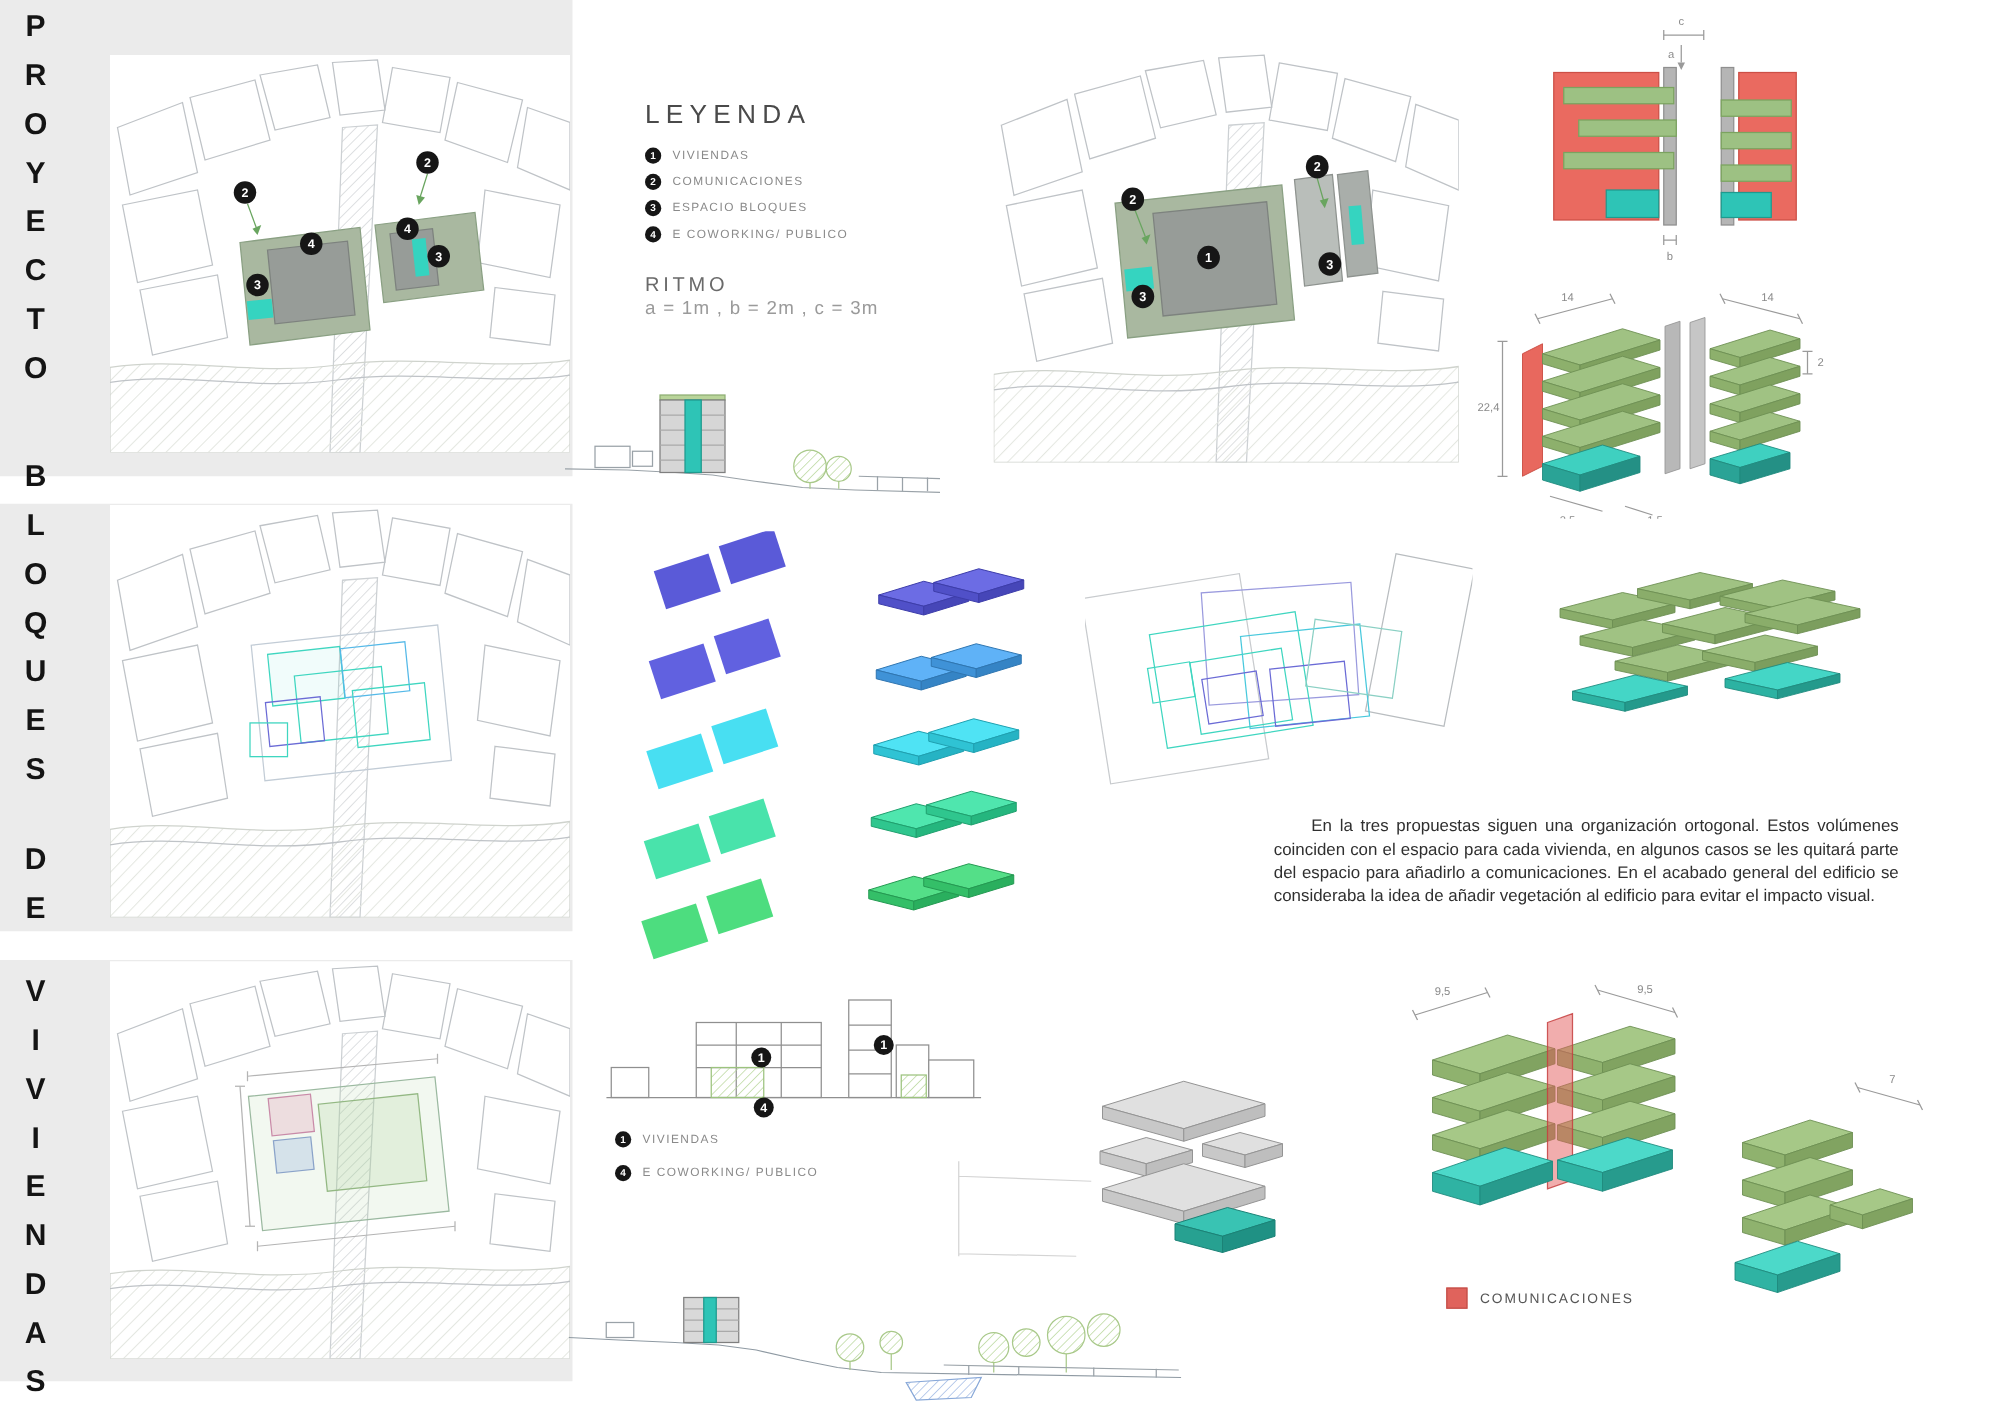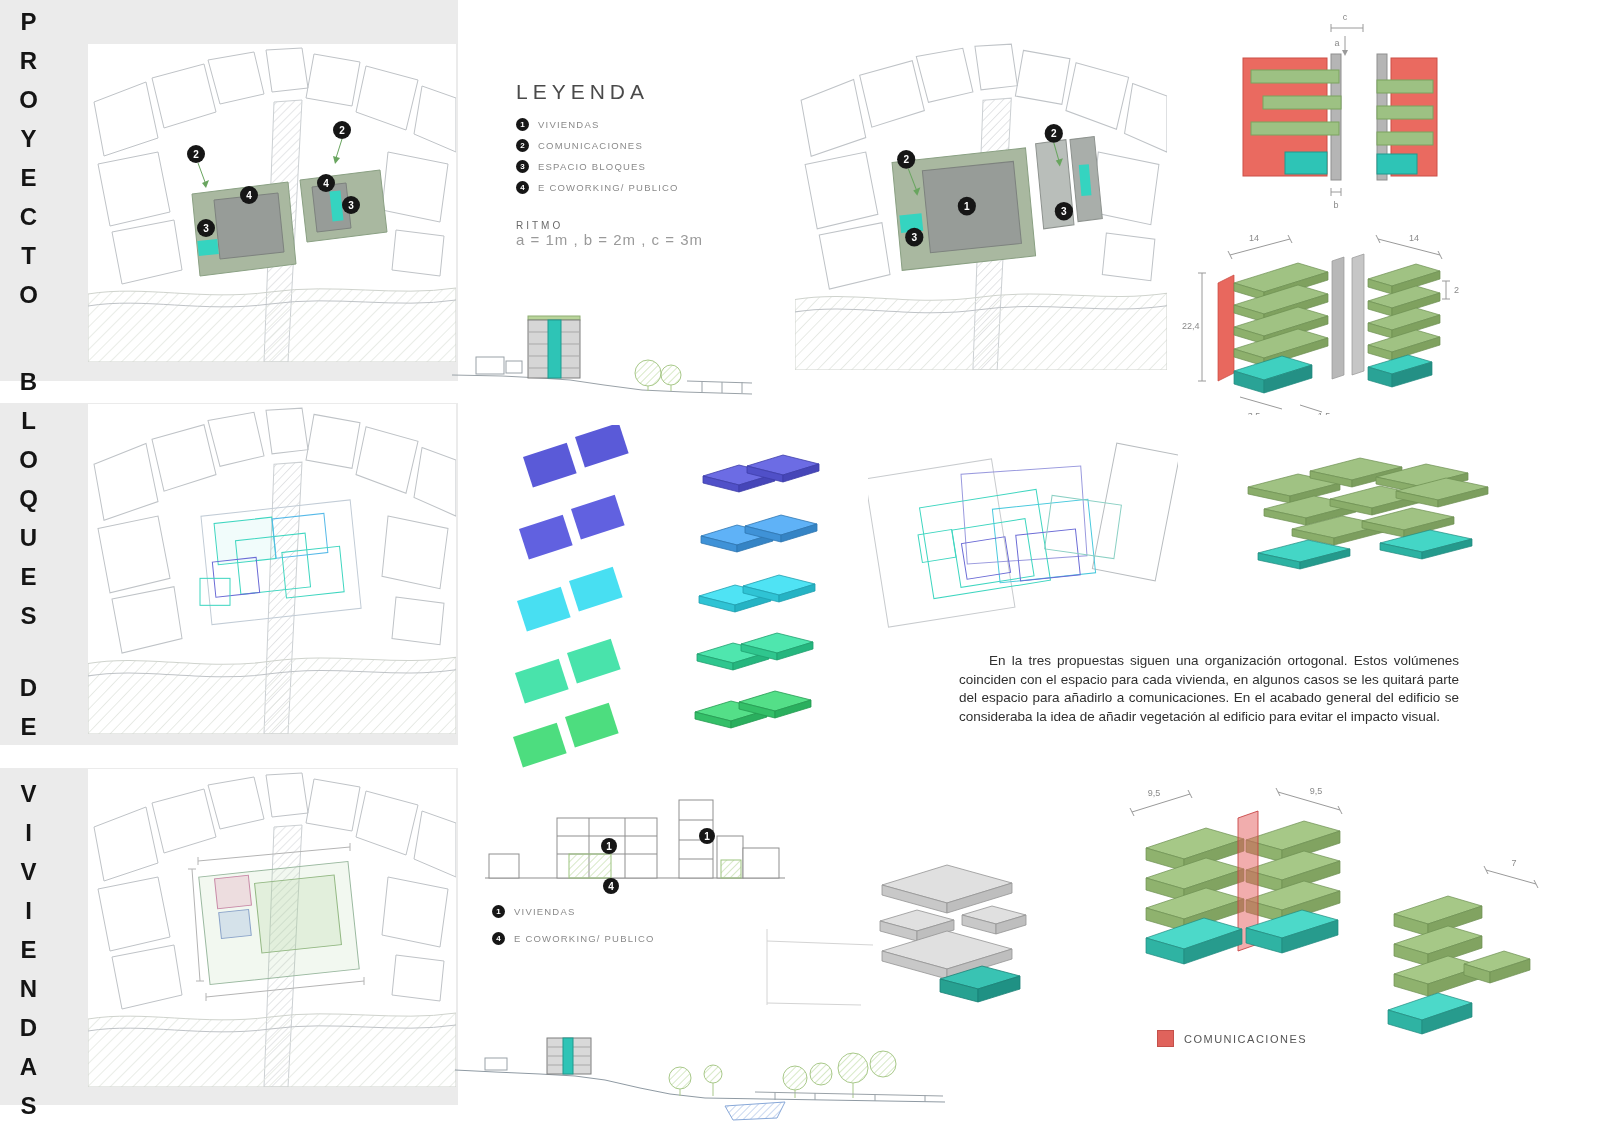--- a/index.html
+++ b/index.html
@@ -13,24 +13,24 @@
   svg text{font-family:"Liberation Sans",sans-serif;}
   .dimtext{font-size:9px;fill:#8a8a8a;}
   .mk-num{font-size:10px;fill:#ffffff;font-weight:bold;}
   
   .legend{position:absolute;left:516px;top:80px;width:240px;}
   .legend-title{font-size:21px;letter-spacing:5px;color:#4a4a4a;font-weight:400;margin-bottom:14px;}
   .legend-item{display:flex;align-items:center;gap:9px;margin-bottom:8px;}
   .lgc{flex:0 0 auto;width:13px;height:13px;border-radius:50%;background:#161616;color:#fff;
        font-size:8px;font-weight:bold;display:flex;align-items:center;justify-content:center;}
   .lgl{font-size:9.5px;letter-spacing:1.2px;color:#8a8a8a;}
-  .ritmo-title{margin-top:26px;font-size:10px;letter-spacing:3px;color:#6a6a6a;}
+  .ritmo-title{margin-top:26px;font-size:16px;letter-spacing:3px;color:#6a6a6a;}
   .ritmo-text{margin-top:0;font-size:15px;letter-spacing:1px;color:#9a9a9a;}
   
-  .para{position:absolute;left:959px;top:652px;width:500px;font-size:13.5px;line-height:1.38;
+  .para{position:absolute;left:1019px;top:652px;width:500px;font-size:13.5px;line-height:1.38;
         color:#2f2f2f;text-align:justify;text-indent:30px;}
   
   .blegend{position:absolute;left:492px;top:905px;}
   .blegend .legend-item{margin-bottom:14px;}
   .comms{position:absolute;left:1157px;top:1030px;display:flex;align-items:center;gap:10px;}
   .comms-sw{width:15px;height:15px;background:#e0635c;border:1px solid #c4504a;}
   .comms-lb{font-size:11px;letter-spacing:1.5px;color:#555;}
 </style>
 </head>
 <body>

